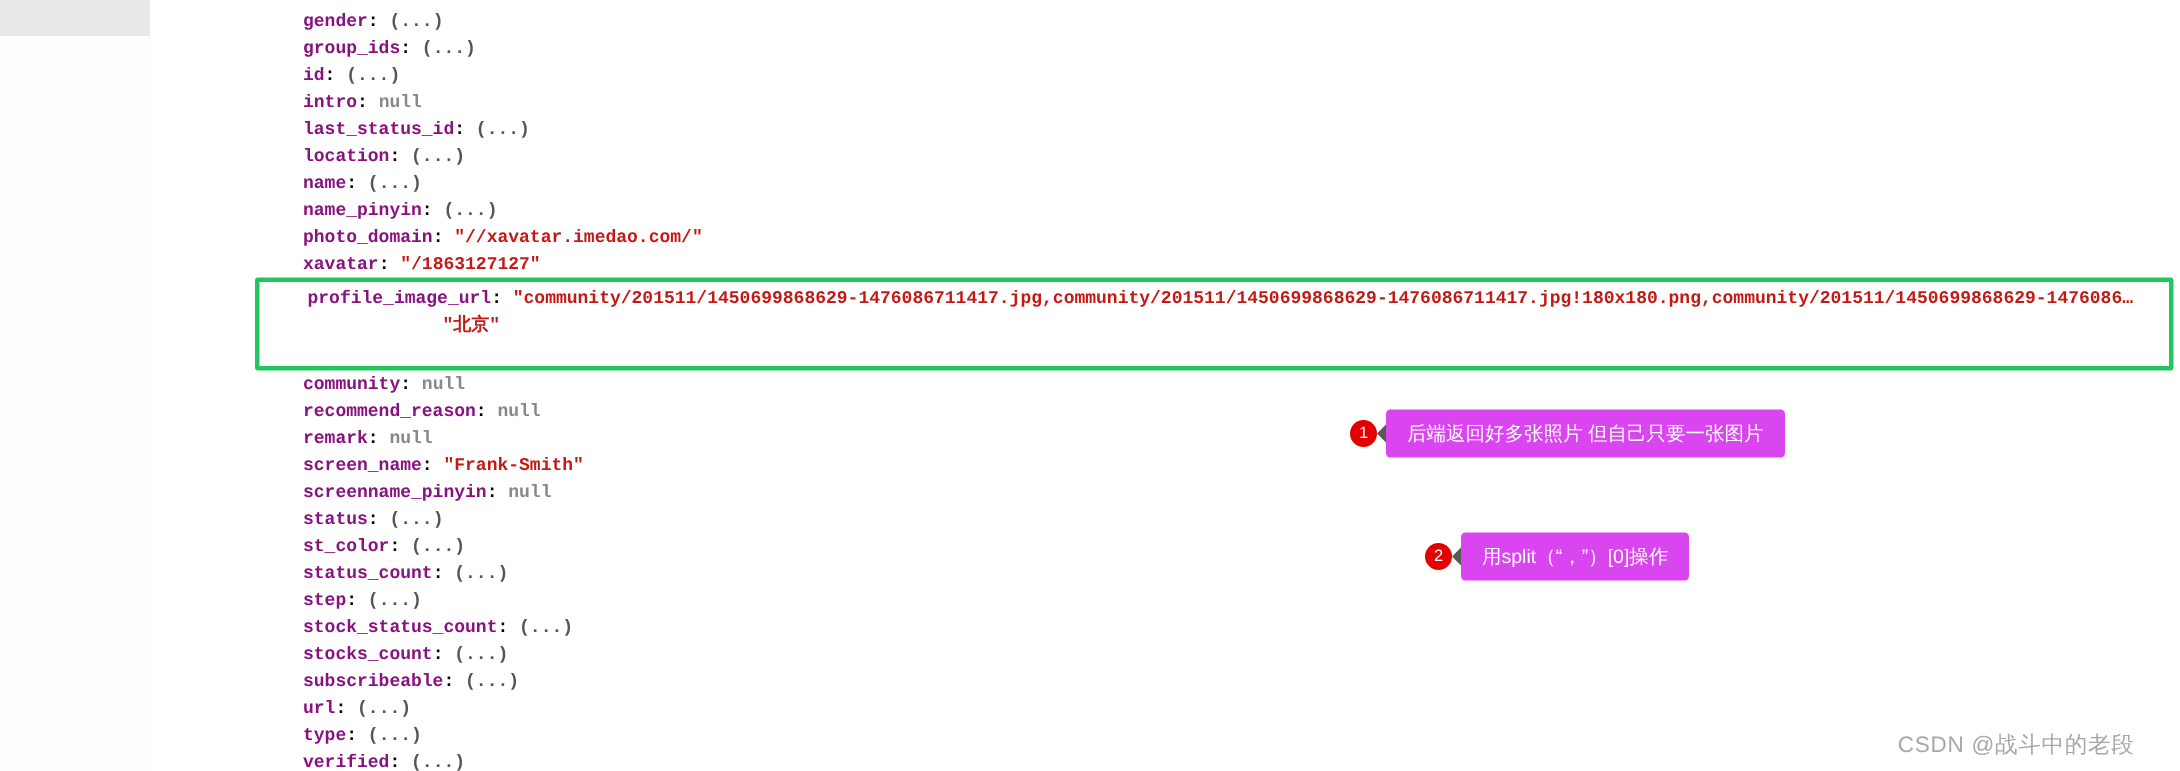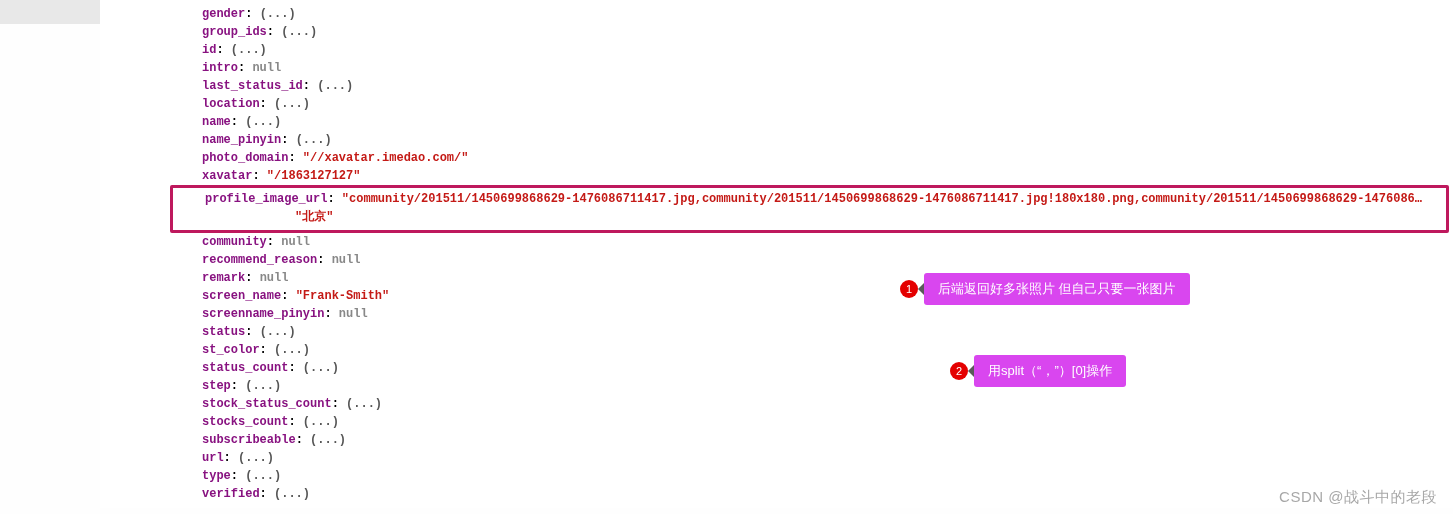--- a/index.html
+++ b/index.html
@@ -33,24 +33,24 @@
       padding-left: 102px;
       white-space: nowrap;
       font-weight: bold;
     }
     .key { color: #881280; }
     .colon { color: #000; }
     .ellipsis { color: #555; }
     .null { color: #888; text-align: right; }
     .string { color: #c41a16; }
     .highlighted-row {
-      border: 3px solid #be185d;
+      border: 3px solid #22c55e;
       border-radius: 2px;
       margin: 0 4px 0 70px;
-      padding: 2px 0 4px 32px;
+      padding: 2px 0 18px 32px;
       position: relative;
       overflow: hidden;
     }
     .highlighted-row .line { padding-left: 0; }
     .annotation {
       position: absolute;
       display: flex;
       align-items: center;
     }
     .badge {
@@ -81,21 +81,21 @@
       position: absolute;
       left: -6px;
       top: 50%;
       transform: translateY(-50%);
       border-top: 6px solid transparent;
       border-bottom: 6px solid transparent;
       border-right: 6px solid #595959;
     }
     .watermark {
       position: absolute;
-      right: 16px;
+      right: 30px;
       bottom: 6px;
       color: rgba(120,120,120,0.65);
       font-family: Arial, 'Microsoft YaHei', sans-serif;
       font-size: 15px;
       letter-spacing: 0.5px;
     }
   </style>
 </head>
 <body>
 

